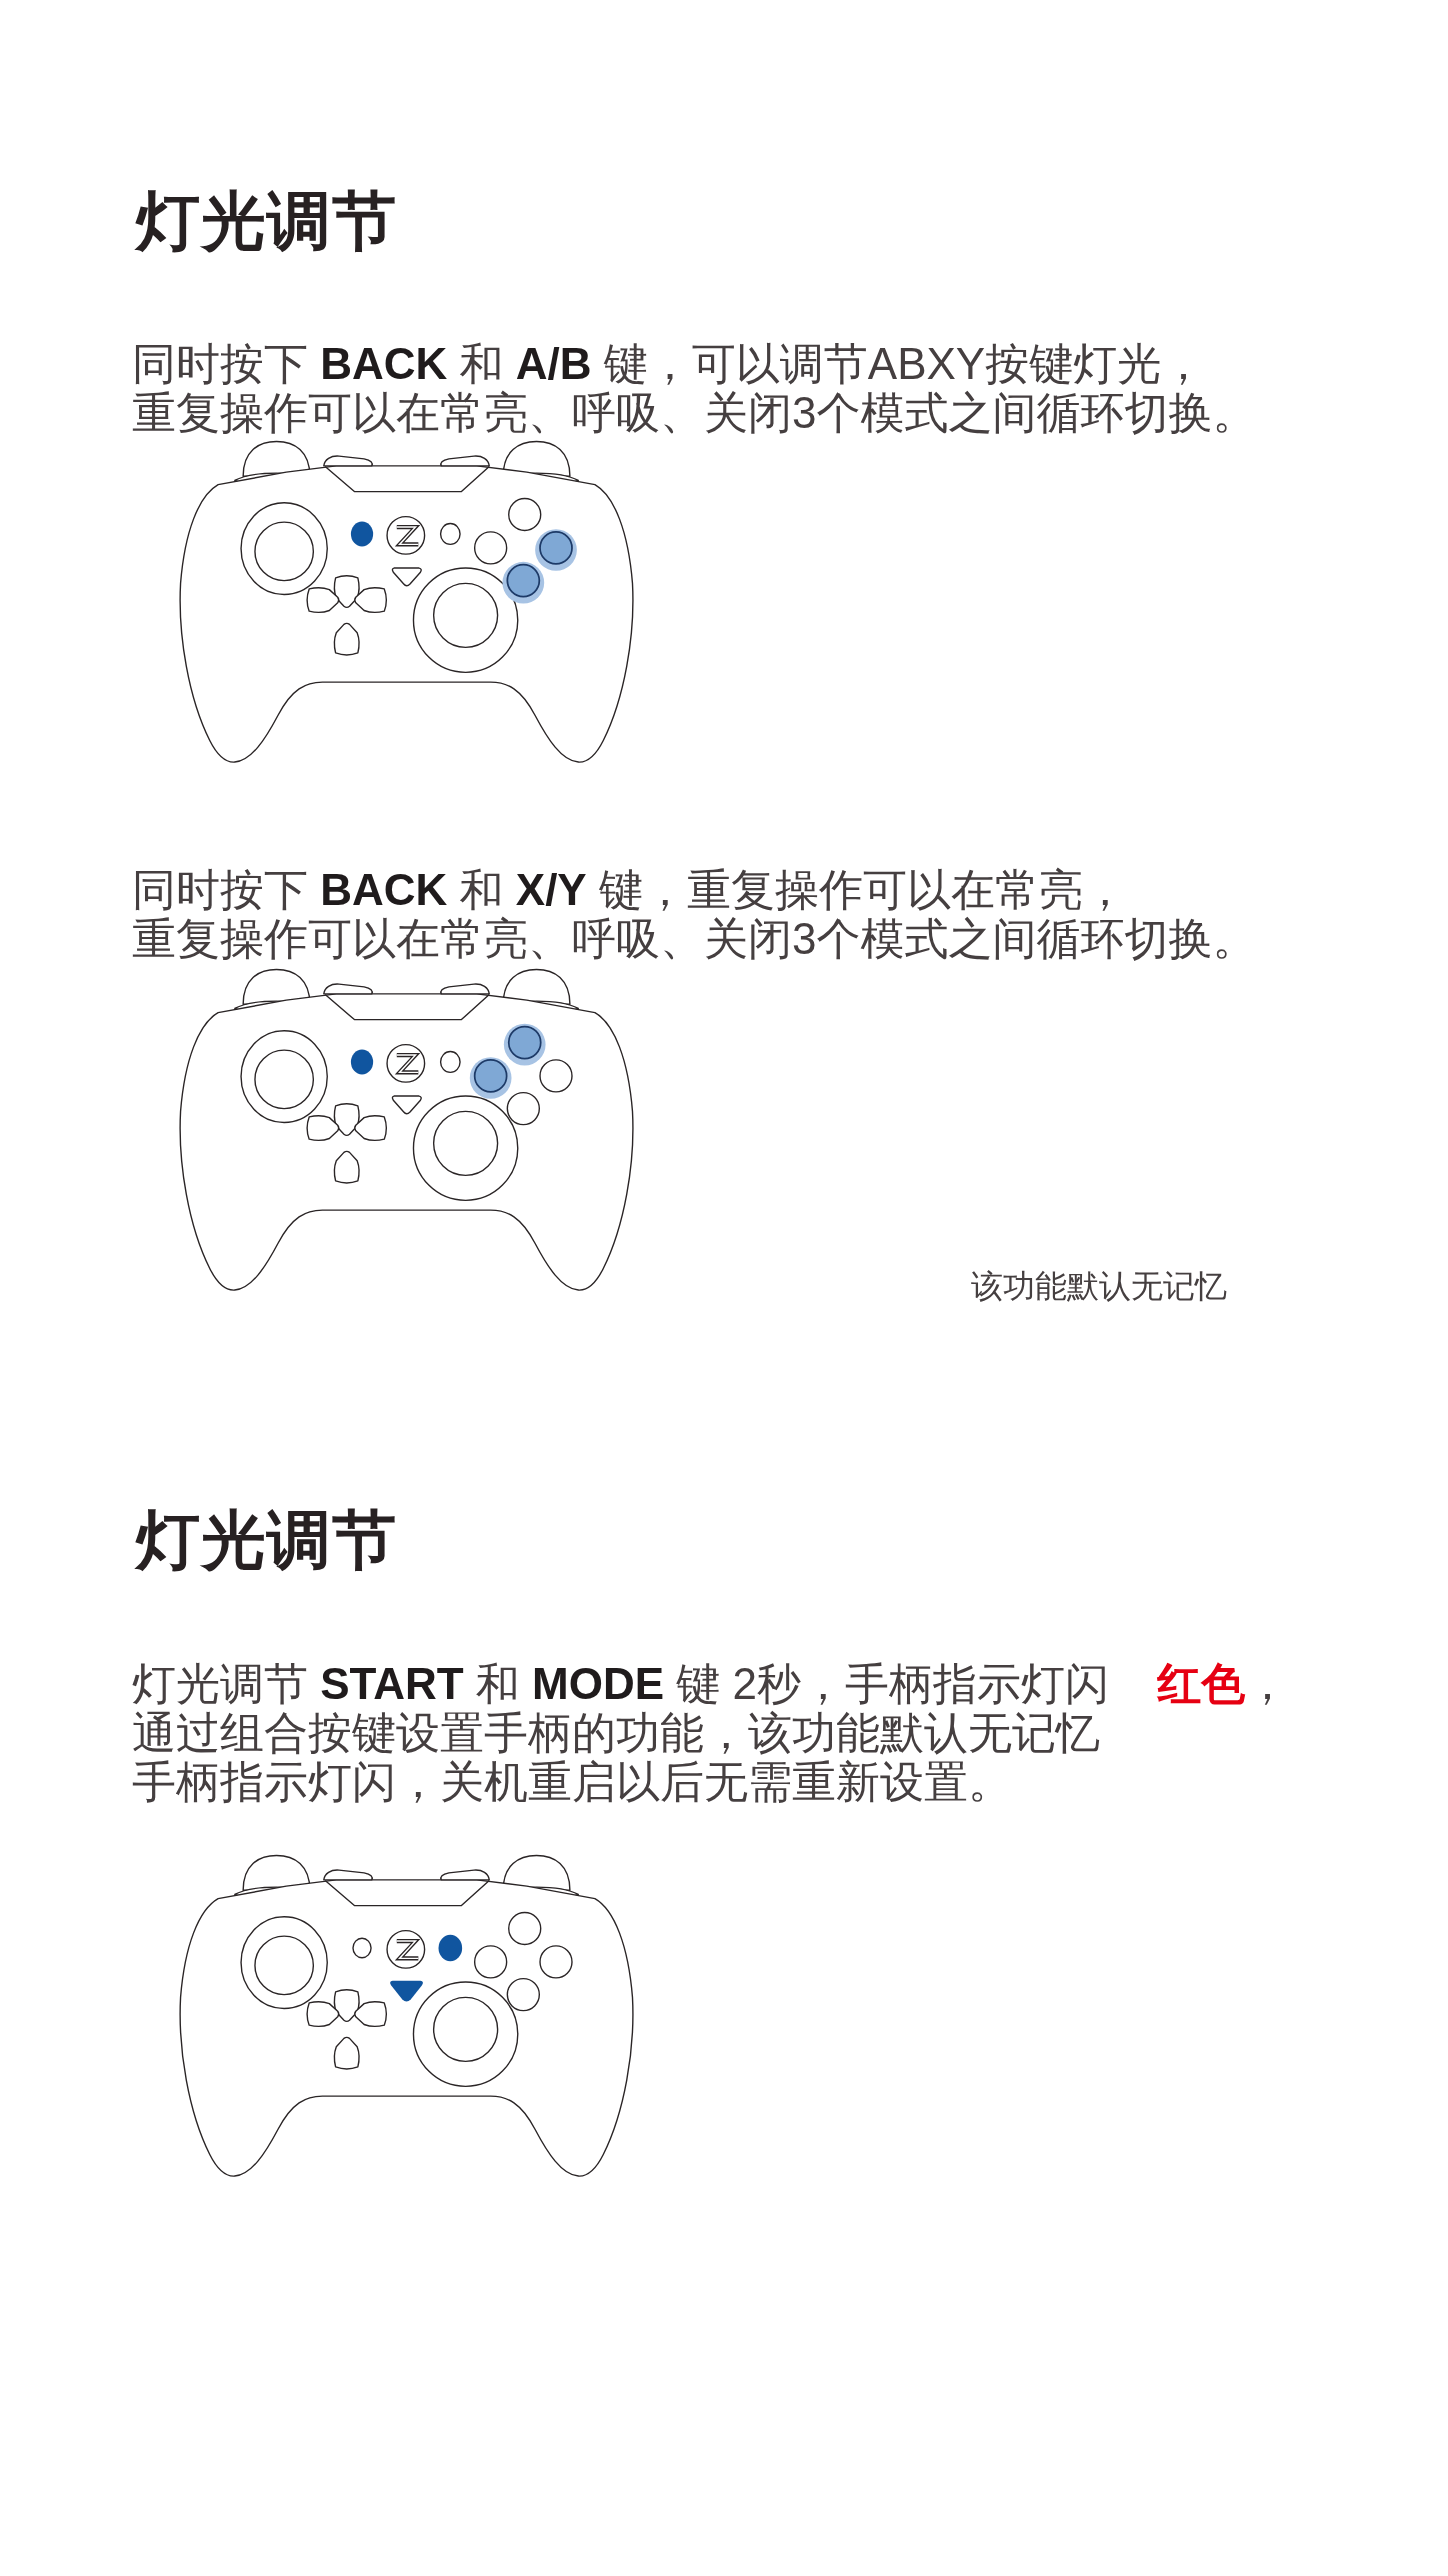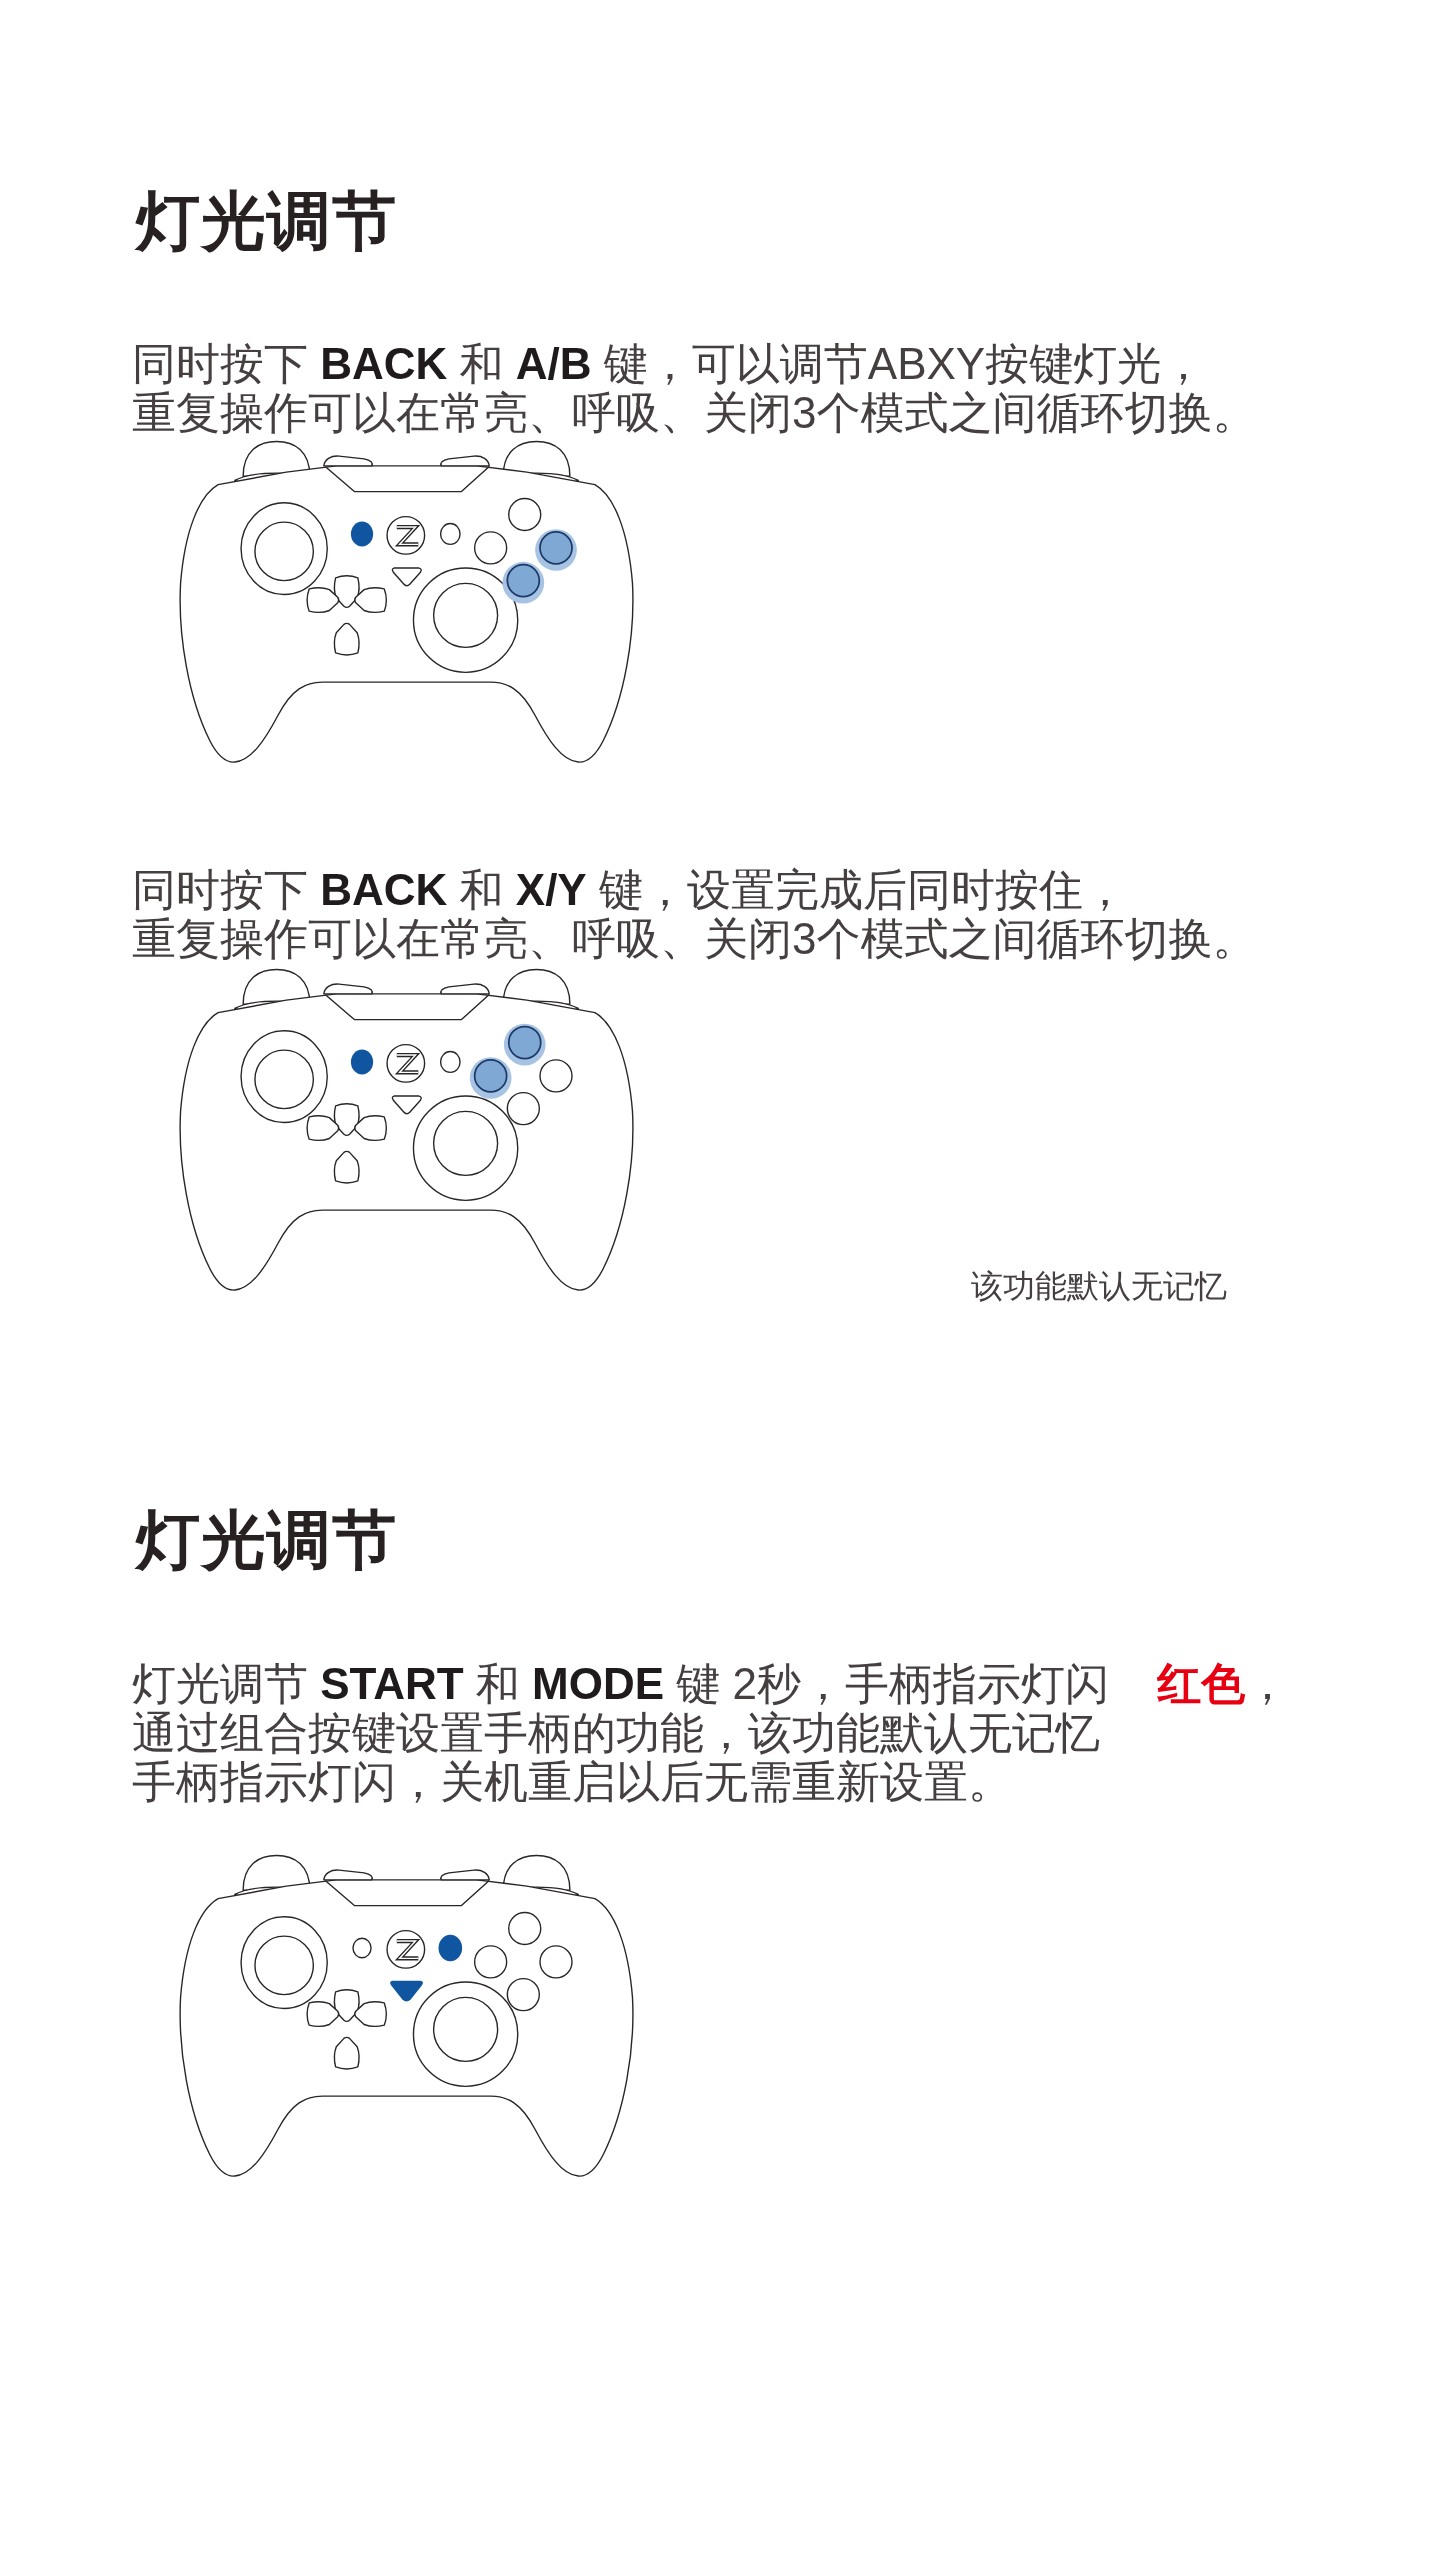--- a/index.html
+++ b/index.html
@@ -93,21 +93,21 @@
       <circle class="s-line" cx="503" cy="107" r="23"></circle>
       <circle class="s-line" cx="454" cy="155" r="23"></circle>
       <circle class="s-halo" cx="548" cy="158" r="30"></circle>
       <circle class="s-lit" cx="548" cy="155" r="23"></circle>
       <circle class="s-halo" cx="501" cy="205" r="30"></circle>
       <circle class="s-lit" cx="501" cy="202" r="23"></circle>
     </svg>
   </div>
 
   <p class="para" style="top:821px">
-    <span class="ln"><span>同时按下 </span><b>BACK</b><span> 和 </span><b>X/Y</b><span> 键，设置完成后同时按住，</span></span>
+    <span class="ln"><span>同时按下 </span><b>BACK</b><span> 和 </span><b>X/Y</b><span> 键，重复操作可以在常亮，</span></span>
     <span class="ln"><span>重复操作可以在常亮、呼吸、关闭3个模式之间循环切换。</span></span>
   </p>
 
   <div class="diagram" style="top:968px">
     <svg viewBox="0 0 676 480">
       <use href="#ctrl-base"></use>
       <ellipse class="s-pressed" cx="269" cy="135" rx="16" ry="18"></ellipse>
       <ellipse class="s-line" cx="396" cy="135" rx="14" ry="15"></ellipse>
       <path class="s-line" d="M315,184 L351,184 Q356,185 353,190 L338,207 Q333,212 329,207 L314,190 Q311,185 315,184 Z"></path>
       <circle class="s-halo" cx="503" cy="110" r="30"></circle>

